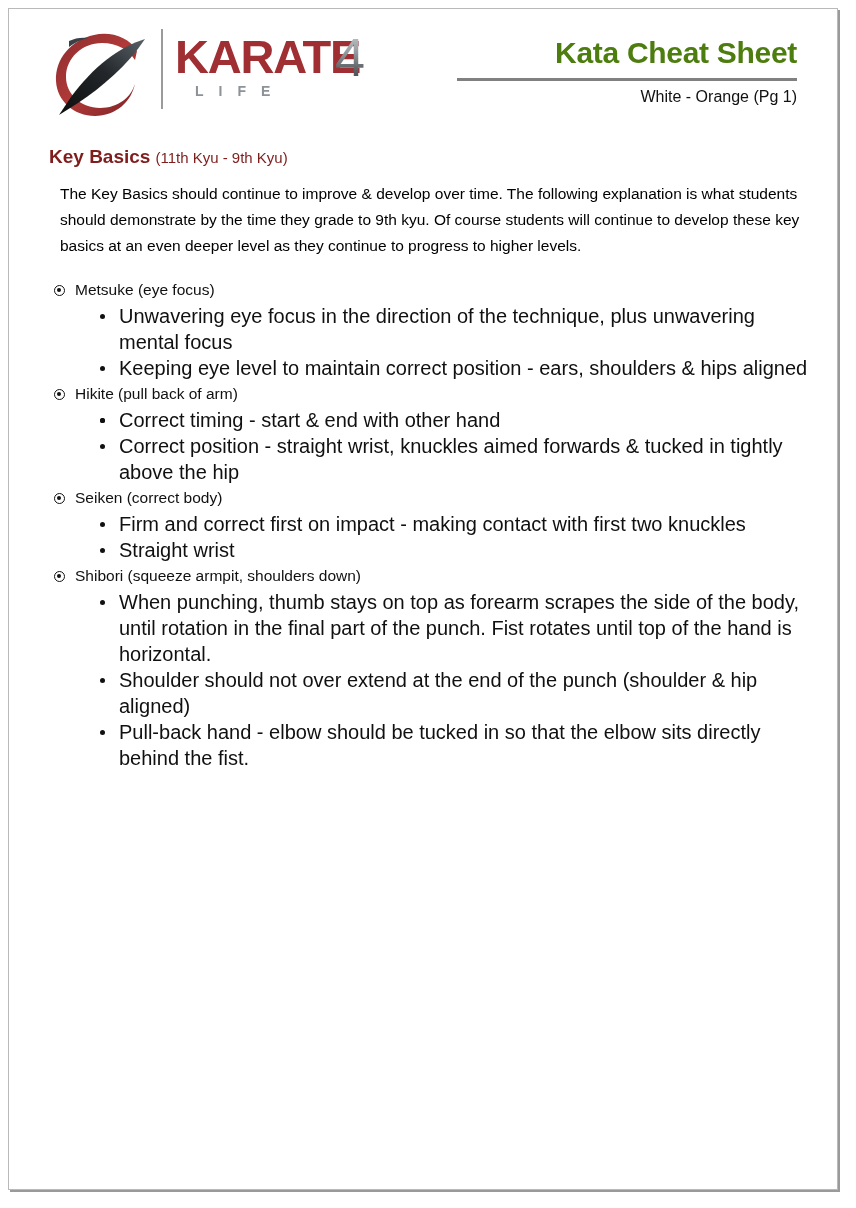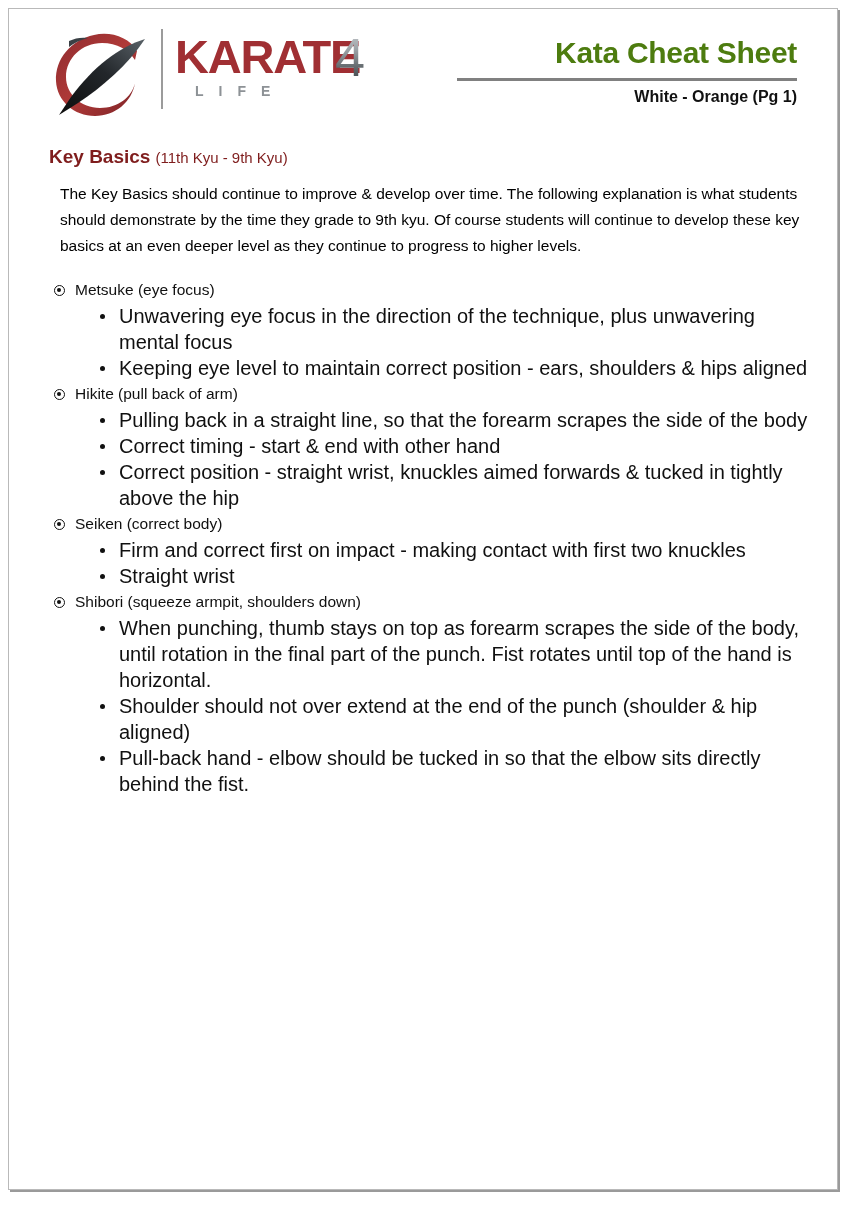--- a/index.html
+++ b/index.html
@@ -128,21 +128,20 @@
     margin-top: 7px;
     height: 3px;
     background: #808080;
     width: 100%;
   }
   .doc-subtitle {
     margin-top: 6px;
     font-size: 16px;
     color: #111111;
     line-height: 20px;
-    font-weight: bold;
   }
 
   
   .content {
     position: absolute;
     left: 40px;
     top: 136px;
     width: 760px;
   }
   .section-heading {
@@ -290,21 +289,20 @@
         </div>
       </div>
 
       <div class="group">
         <div class="group-head">
           <span class="bullet-ring"></span>
           <span>Hikite (pull back of arm)</span>
         </div>
         <div class="sub-item">
           <span class="bullet-dot"></span>
-          <span>Pulling back in a straight line, so that the forearm scrapes the side of the body</span>
         </div>
         <div class="sub-item">
           <span class="bullet-dot"></span>
           <span>Correct timing - start &amp; end with other hand</span>
         </div>
         <div class="sub-item">
           <span class="bullet-dot"></span>
           <span>Correct position - straight wrist, knuckles aimed forwards &amp; tucked in tightly above the hip</span>
         </div>
       </div>

